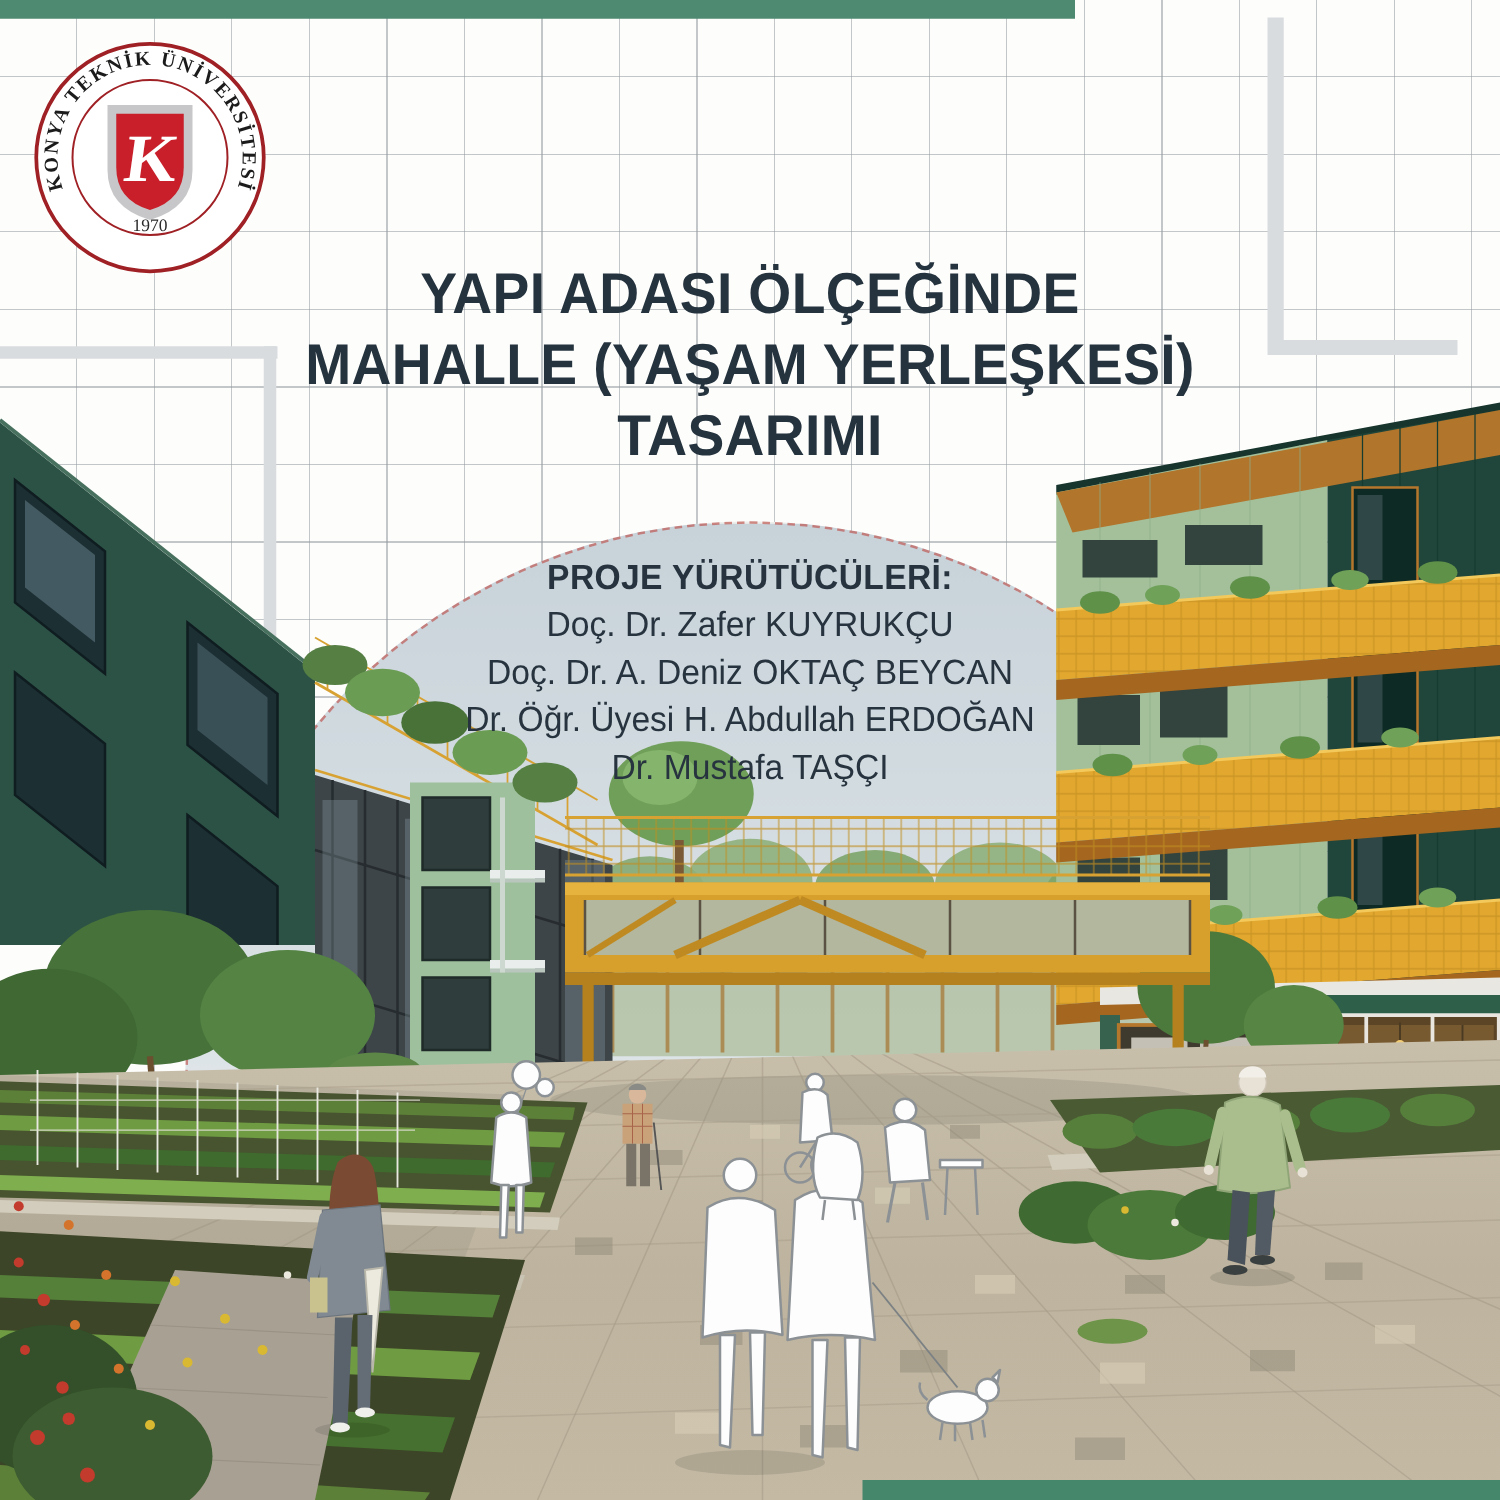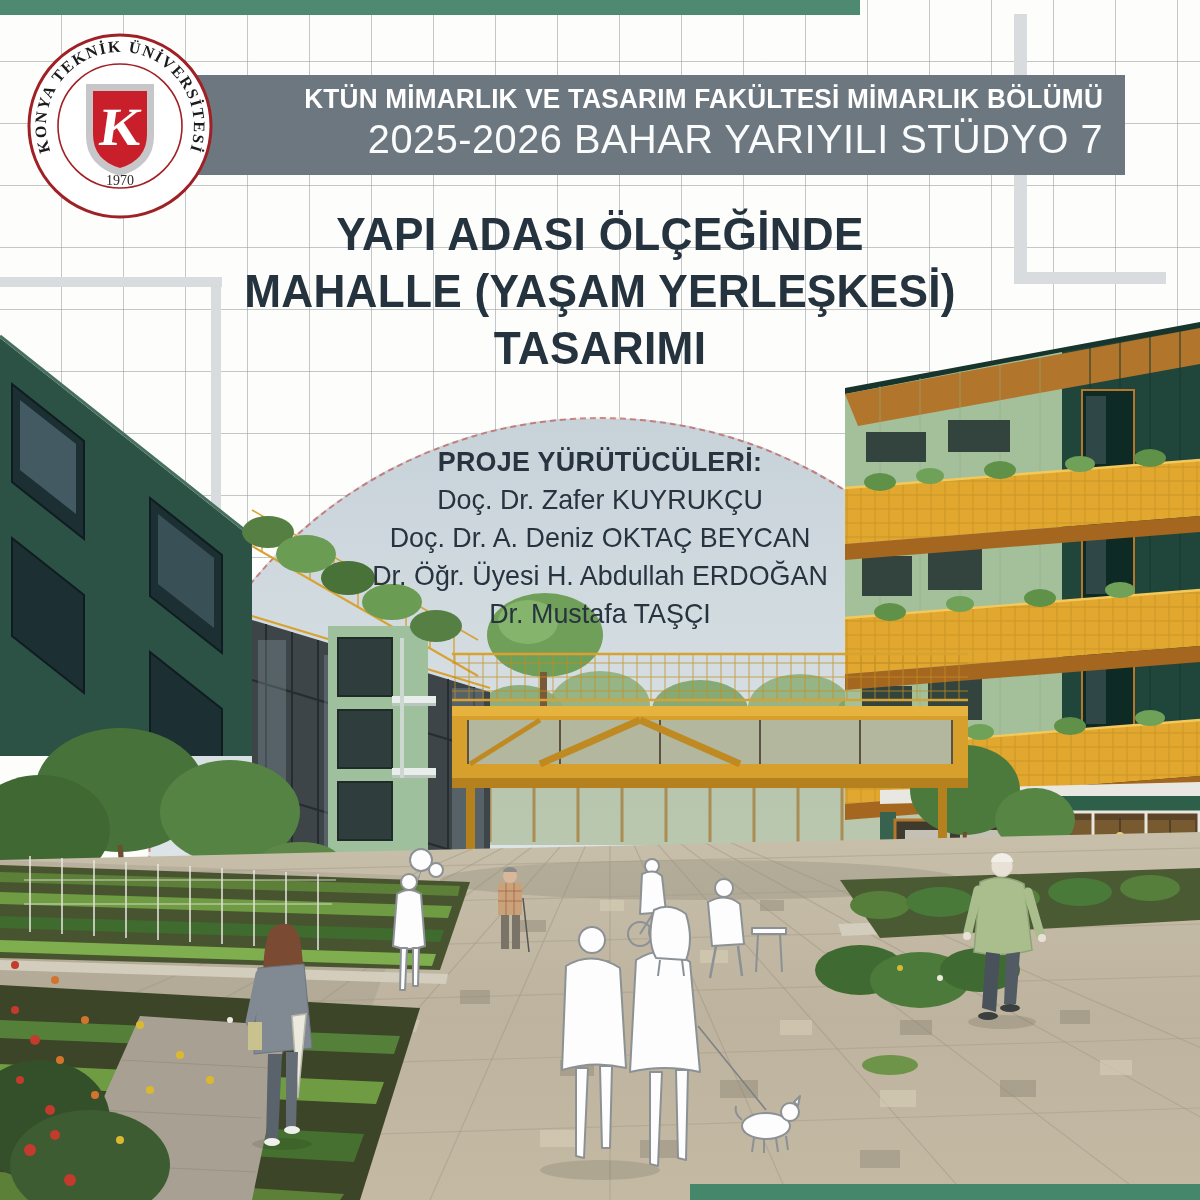--- a/index.html
+++ b/index.html
@@ -39,24 +39,20 @@
   <div class="acc" style="left:0;top:277px;width:222px;height:10px"></div>
   <div class="acc" style="left:211px;top:277px;width:10px;height:290px"></div>
   <div class="acc" style="left:1014px;top:14px;width:13px;height:270px"></div>
   <div class="acc" style="left:1026px;top:272px;width:140px;height:12px"></div>
 
   <div class="sky"></div>
 
   <div class="topbar"></div>
   <div class="bottombar"></div>
 
-  <div class="banner">
-    <div class="banner-l1">KTÜN MİMARLIK VE TASARIM FAKÜLTESİ MİMARLIK BÖLÜMÜ</div>
-    <div class="banner-l2">2025-2026 BAHAR YARIYILI STÜDYO 7</div>
-  </div>
 
   <div class="logo">
     <svg viewBox="0 0 188 188" width="188" height="188">
       <circle cx="94" cy="94" r="91" fill="#ffffff" stroke="#a02125" stroke-width="3"></circle>
       <circle cx="94" cy="94" r="62" fill="none" stroke="#a02125" stroke-width="1.6"></circle>
       <path id="logoArc" d="M 51.6 154.6 A 74 74 0 1 1 136.4 154.6" fill="none"></path>
       <text font-family="'Liberation Serif',serif" font-size="16" font-weight="bold" letter-spacing="1.6" fill="#1b1b1b">
         <textPath href="#logoArc" startOffset="50%" text-anchor="middle">KONYA TEKNİK ÜNİVERSİTESİ</textPath>
       </text>
       <g transform="translate(94,90)">

